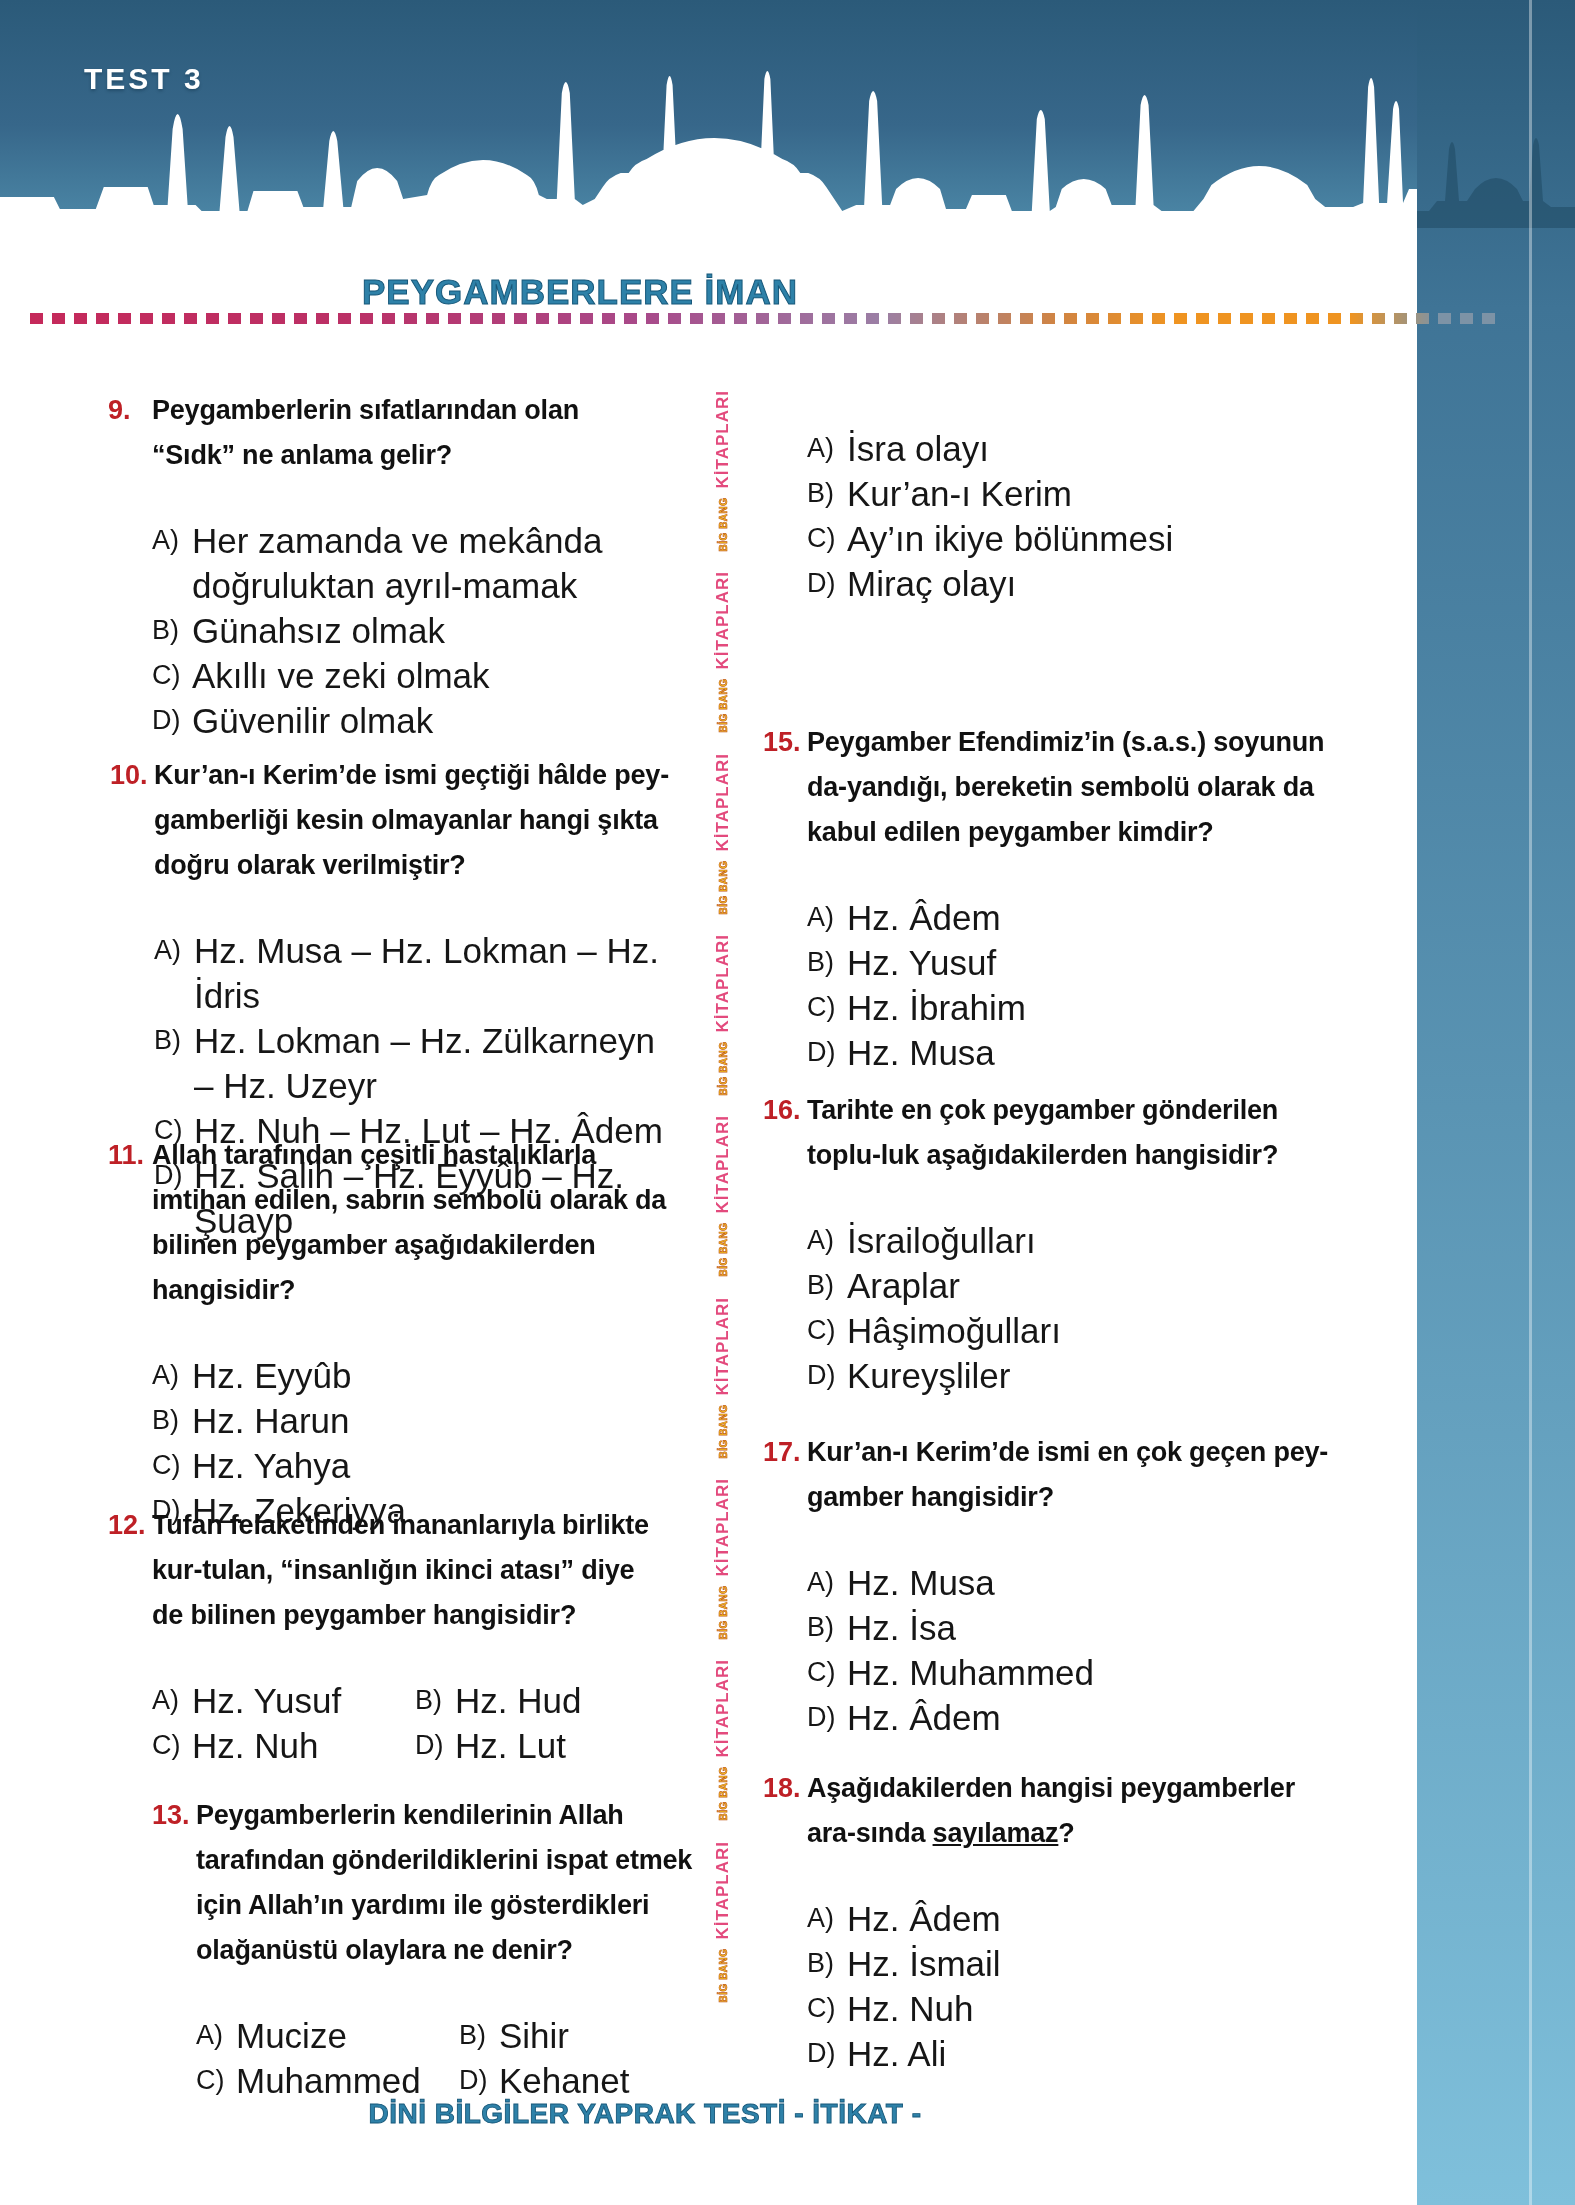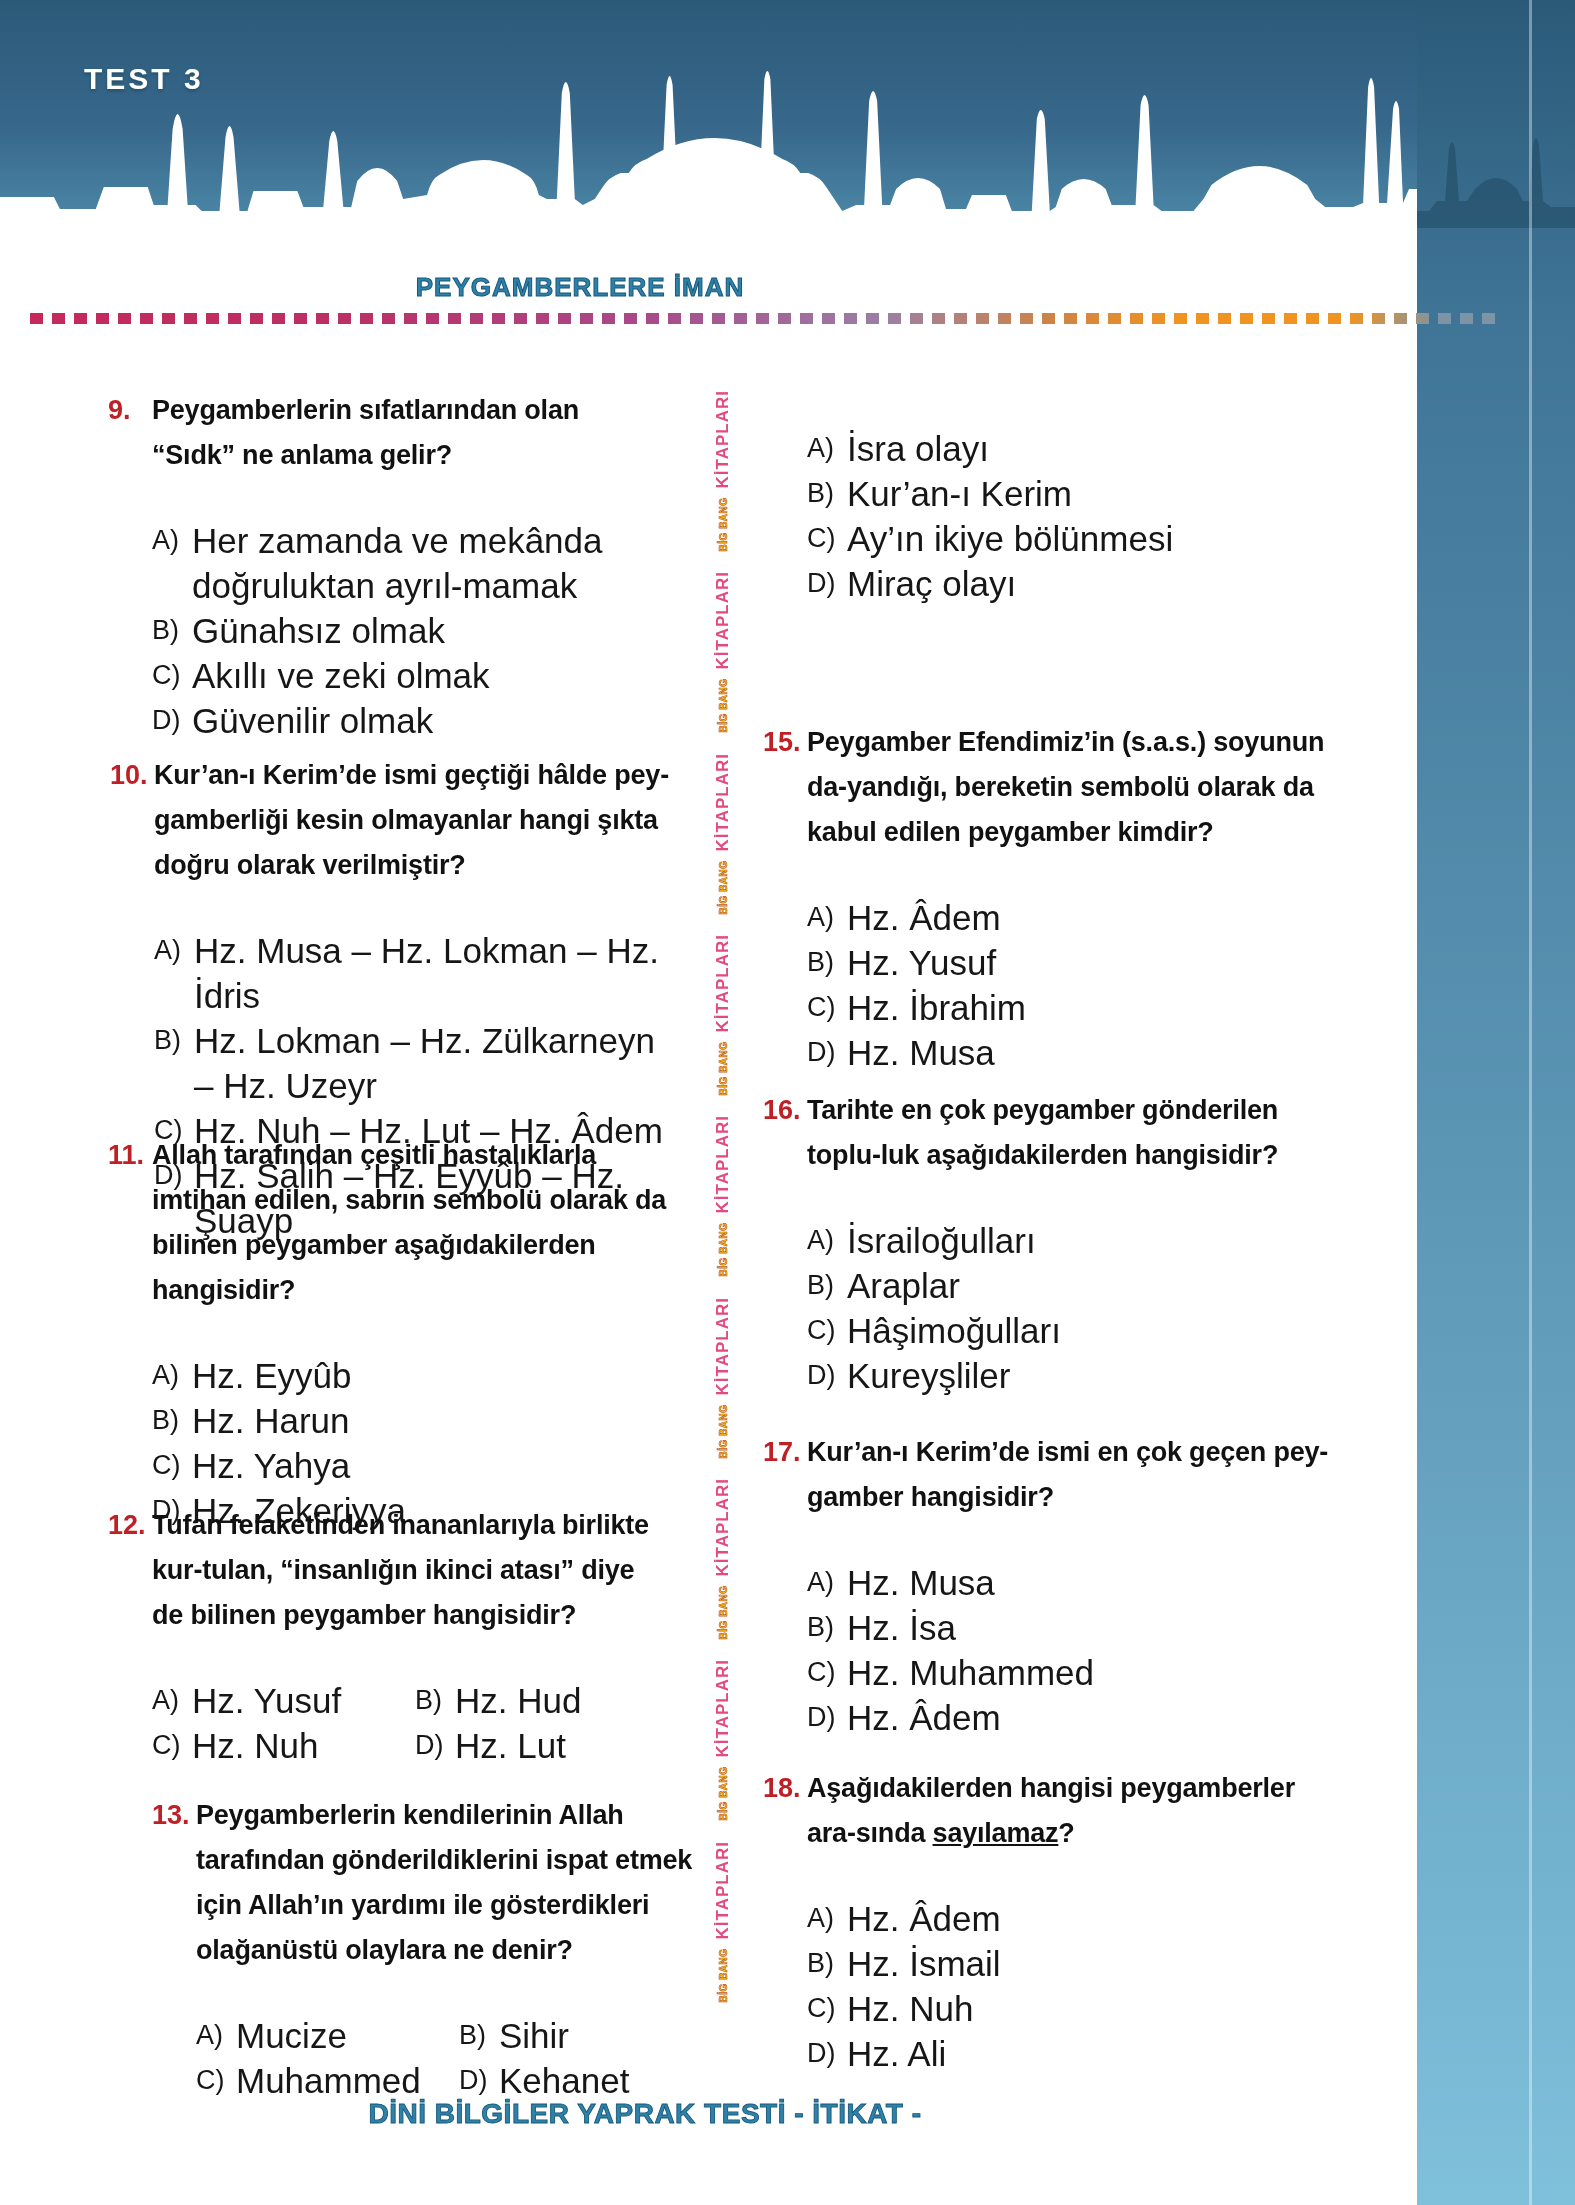--- a/index.html
+++ b/index.html
@@ -37,21 +37,21 @@
   }
   .test-label{
     position:absolute;left:84px;top:62px;
     font-size:30px;font-weight:bold;color:#ffffff;letter-spacing:3px;
     text-shadow:0 2px 3px rgba(10,40,60,.35);
   }
   .skyline{position:absolute;bottom:-1px;left:0;width:100%;height:170px;display:block;}
   
   .page-title{
     position:absolute;top:272px;left:230px;width:700px;text-align:center;
-    font-size:26px;font-weight:bold;color:var(--title_teal);
+    font-size:35px;font-weight:bold;color:var(--title_teal);
     -webkit-text-stroke:1px var(--title_stroke);
     letter-spacing:1px;
   }
   .dashed-divider{
     position:absolute;top:313px;left:30px;width:1467px;height:11px;
     background:linear-gradient(90deg,#c5295a 0%,#bb3066 22%,#a84a8a 42%,#9b7fa5 58%,#d08443 70%,#ef9421 78%,#ef9421 90%,#7d93a6 96%,#7d93a6 100%);
     -webkit-mask-image:repeating-linear-gradient(90deg,#000 0 13px,transparent 13px 22px);
     mask-image:repeating-linear-gradient(90deg,#000 0 13px,transparent 13px 22px);
   }
   

